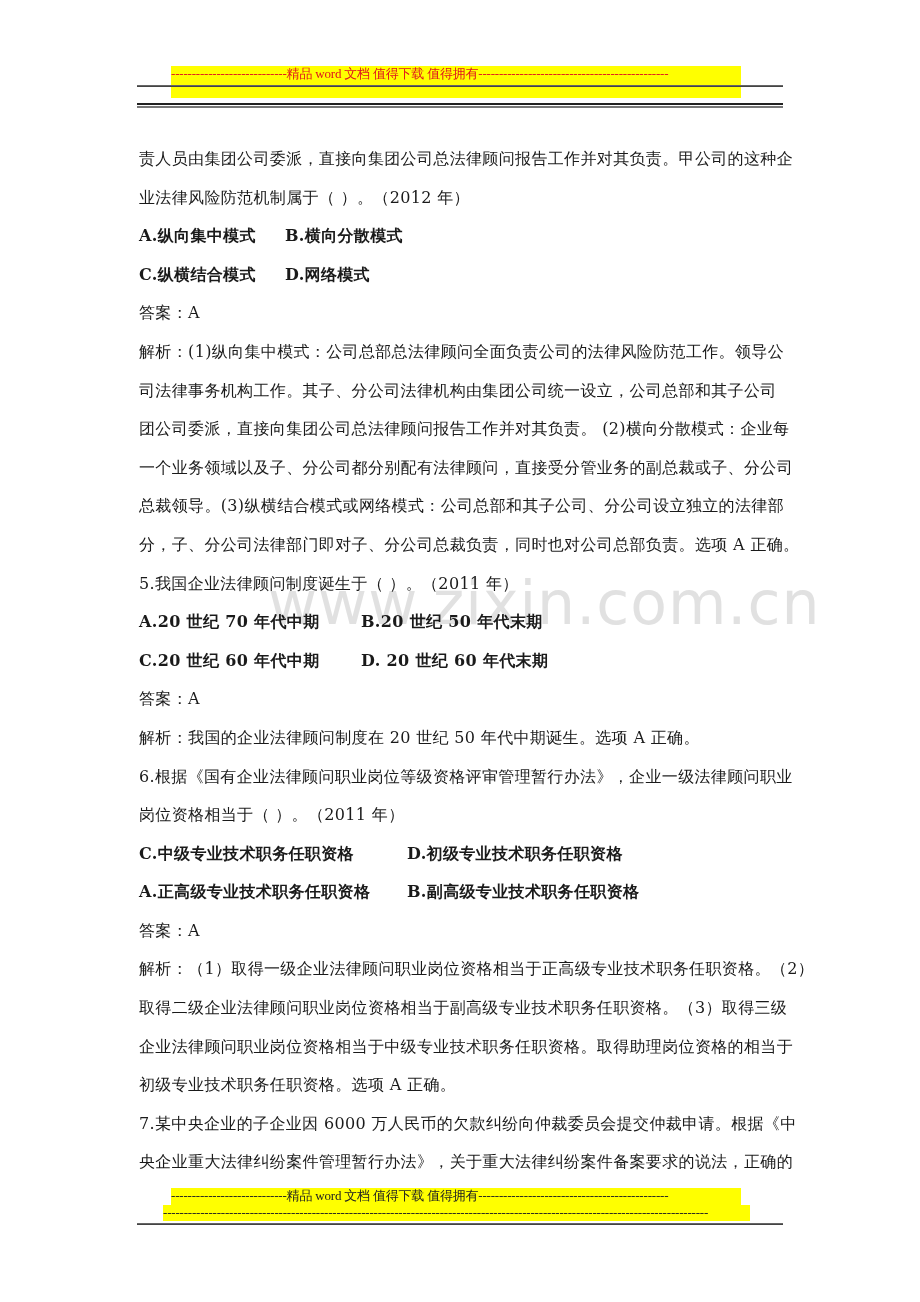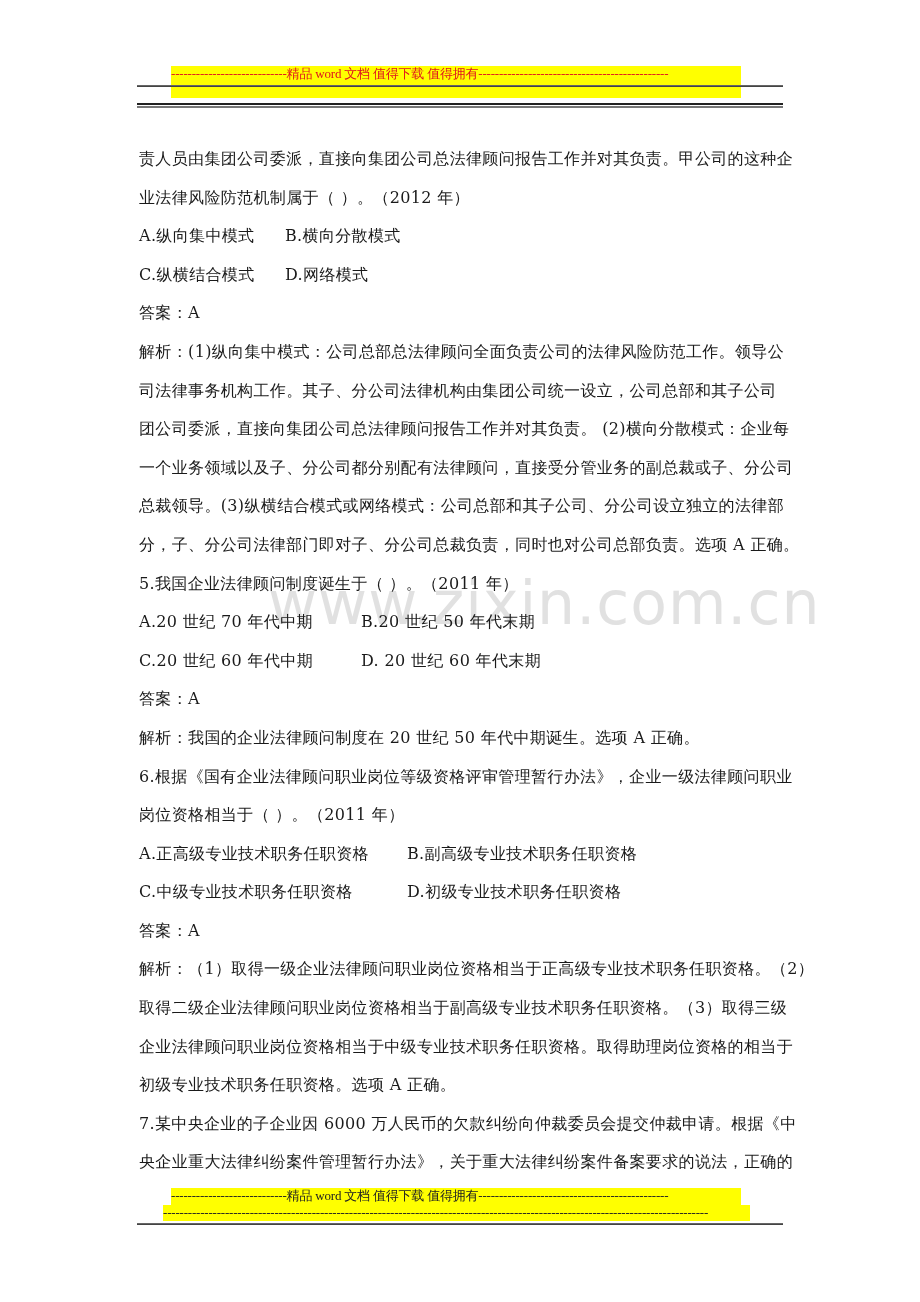--- a/index.html
+++ b/index.html
@@ -18,21 +18,21 @@
   .hline.single { top: 85px; height: 2px; background: linear-gradient(#777, #333); }
   .hline.d1 { top: 103px; height: 2px; background: #222; }
   .hline.d2 { top: 106px; height: 2px; background: #777; }
   .hline.foot { top: 1223px; height: 2px; background: linear-gradient(#777, #333); }
 
   .content { position: absolute; left: 139px; top: 140px; width: 648px; }
   .line {
     height: 38.6px; line-height: 38.6px; font-size: 16px; white-space: nowrap;
     letter-spacing: 0.35px;
   }
-  .opt-row { display: flex; }
+  .opt-row { display: flex; font-weight: bold; }
   .opt { display: inline-block; }
   .watermark {
     position: absolute; left: 268px; top: 568px; font-family: "DejaVu Sans", sans-serif;
     font-size: 60px; color: rgba(200,200,200,0.55); letter-spacing: 1px; pointer-events: none;
     white-space: nowrap;
   }
 </style>
 </head>
 <body>
 
@@ -73,26 +73,26 @@
   <div class="line opt-row">
     <span class="opt" style="width:222px">C.20 世纪 60 年代中期</span>
     <span class="opt">D.  20 世纪 60 年代末期</span>
   </div>
   <div class="line">答案：A</div>
   <div class="line">解析：我国的企业法律顾问制度在 20 世纪 50 年代中期诞生。选项 A 正确。</div>
 
   <div class="line">6.根据《国有企业法律顾问职业岗位等级资格评审管理暂行办法》，企业一级法律顾问职业</div>
   <div class="line">岗位资格相当于（    ）。（2011 年）</div>
   <div class="line opt-row">
+    <span class="opt" style="width:268px">C.中级专业技术职务任职资格</span>
+    <span class="opt">D.初级专业技术职务任职资格</span>
+  </div>
+  <div class="line opt-row">
     <span class="opt" style="width:268px">A.正高级专业技术职务任职资格</span>
     <span class="opt">B.副高级专业技术职务任职资格</span>
-  </div>
-  <div class="line opt-row">
-    <span class="opt" style="width:268px">C.中级专业技术职务任职资格</span>
-    <span class="opt">D.初级专业技术职务任职资格</span>
   </div>
   <div class="line">答案：A</div>
   <div class="line">解析：（1）取得一级企业法律顾问职业岗位资格相当于正高级专业技术职务任职资格。（2）</div>
   <div class="line">取得二级企业法律顾问职业岗位资格相当于副高级专业技术职务任职资格。（3）取得三级</div>
   <div class="line">企业法律顾问职业岗位资格相当于中级专业技术职务任职资格。取得助理岗位资格的相当于</div>
   <div class="line">初级专业技术职务任职资格。选项 A 正确。</div>
 
   <div class="line">7.某中央企业的子企业因 6000 万人民币的欠款纠纷向仲裁委员会提交仲裁申请。根据《中</div>
   <div class="line">央企业重大法律纠纷案件管理暂行办法》，关于重大法律纠纷案件备案要求的说法，正确的</div>
 </div>

